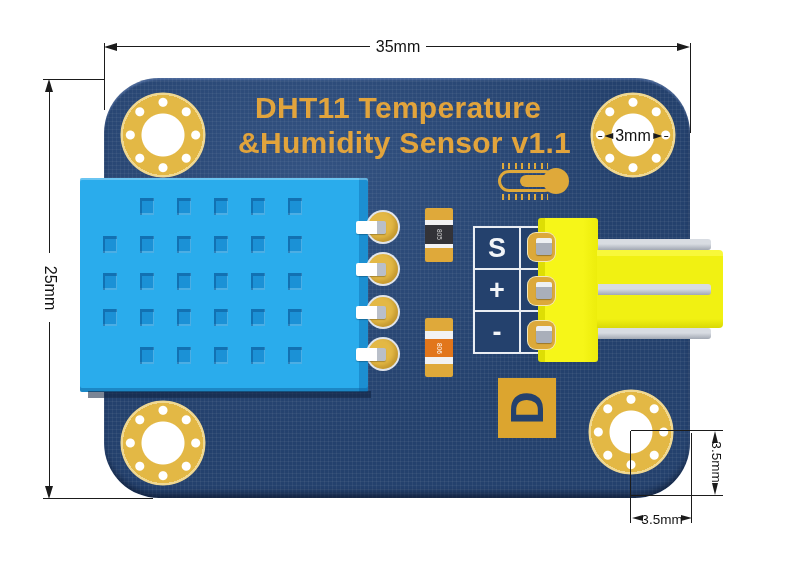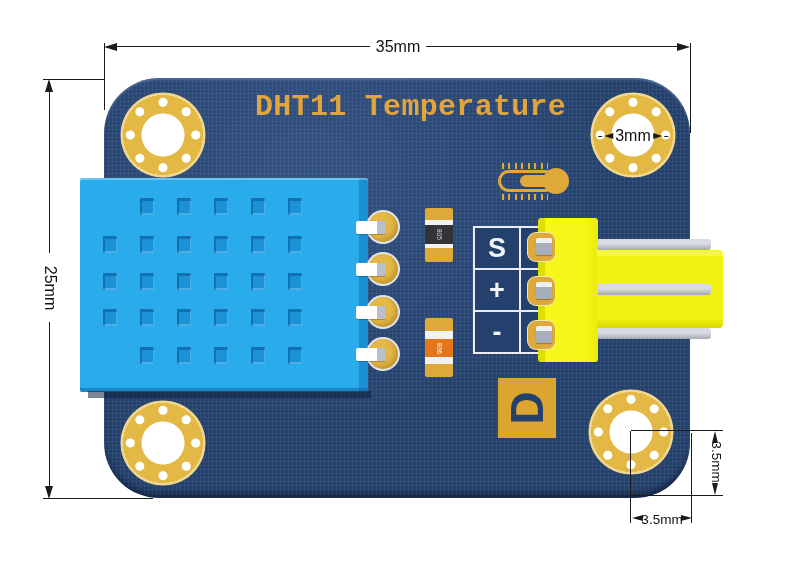--- a/index.html
+++ b/index.html
@@ -39,21 +39,21 @@
       radial-gradient(circle at 77% 77%,   #fff 0 4px, rgba(0,0,0,0) 5px),
       radial-gradient(circle at 50% 88%,   #fff 0 4px, rgba(0,0,0,0) 5px),
       radial-gradient(circle at 23% 77%,   #fff 0 4px, rgba(0,0,0,0) 5px),
       radial-gradient(circle at 12% 50%,   #fff 0 4px, rgba(0,0,0,0) 5px),
       radial-gradient(circle at 23% 23%,   #fff 0 4px, rgba(0,0,0,0) 5px),
       radial-gradient(circle at 50% 50%, #ffffff 0 21px, #E3B845 22px 40px, #F0D891 40px 42px, rgba(0,0,0,0) 43px);}
 
   
   #board-title{position:absolute;left:134px;top:12px;color:#E2A43C;font-size:30px;
                font-weight:700;line-height:35px;letter-spacing:.3px;white-space:nowrap;}
-  #board-title .l1{margin-left:17px;display:block;font-family:Liberation Mono, monospace;}
+  #board-title .l1{margin-left:17px;display:block;}
 
   
   .thermo-outline{position:absolute;left:394px;top:92px;width:52px;height:16px;
                   border:3px solid #DFA93A;border-radius:11px;}
   .thermo-stem{position:absolute;left:416px;top:97px;width:32px;height:12px;border-radius:6px;background:#DFA93A;}
   .thermo-bulb{position:absolute;left:439px;top:90px;width:26px;height:26px;border-radius:50%;background:#DFA93A;}
   .thermo-ticks{position:absolute;width:46px;height:6px;
       background:repeating-linear-gradient(90deg,#DFA93A 0 2px, rgba(0,0,0,0) 2px 6.5px);}
 
   
@@ -110,20 +110,21 @@
 <div id="stage">
 
   <div id="pcb">
     <div class="mhole" style="left:16px;top:14px;"></div>
     <div class="mhole" style="left:486px;top:14px;"></div>
     <div class="mhole" style="left:16px;top:322px;"></div>
     <div class="mhole" style="left:484px;top:311px;"></div>
 
     <div id="board-title">
       <span class="l1">DHT11 Temperature</span>
+      <span class="l2">&amp;Humidity Sensor v1.1</span>
     </div>
 
     <div>
       <div class="thermo-ticks" style="left:398px;top:85px;"></div>
       <div class="thermo-outline"></div>
       <div class="thermo-stem"></div>
       <div class="thermo-bulb"></div>
       <div class="thermo-ticks" style="left:398px;top:116px;"></div>
     </div>
   </div>

